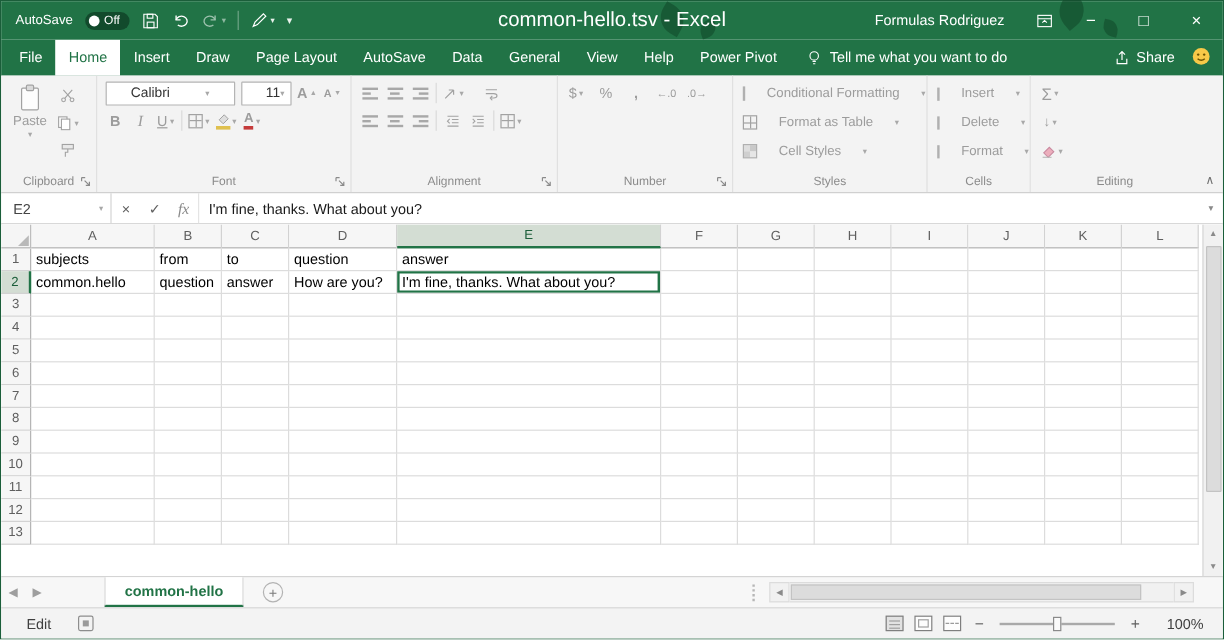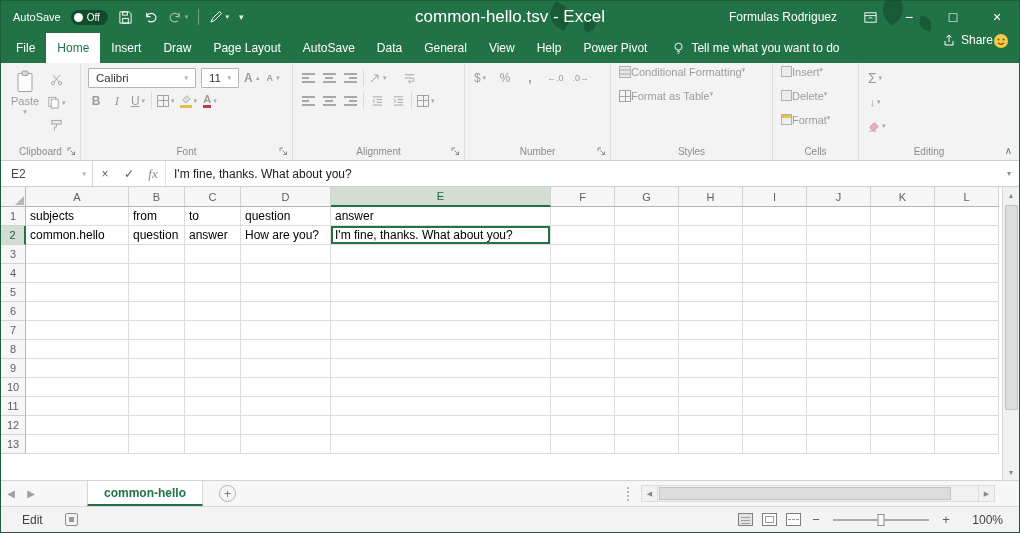--- a/index.html
+++ b/index.html
@@ -21,34 +21,34 @@
   .tbright{margin-left:auto;display:flex;align-items:center;z-index:2}
   .user{font-size:12px;margin-right:16px;white-space:nowrap}
   .tbicon{width:34px;height:32px;display:flex;align-items:center;justify-content:center}
   .winbtn{width:44px;height:32px;display:flex;align-items:center;justify-content:center;font-size:14px;color:#fff}
 
   
   .tabrow{height:30px;background:#217346;display:flex;align-items:stretch;flex:0 0 auto;padding-left:4px}
   .rtab{height:30px;line-height:30px;padding:0 11px;color:#fff;font-size:12px;white-space:nowrap}
   .rtab.active{background:#fff;color:#217346}
   .tellme{display:flex;align-items:center;gap:6px;color:#fff;font-size:12px;margin-left:14px;white-space:nowrap}
-  .sharewrap{margin-left:auto;display:flex;align-items:flex-start;gap:0;padding-right:10px;color:#fff;font-size:12px}
+  .sharewrap{margin-left:auto;display:flex;align-items:center;gap:14px;padding-right:10px;color:#fff;font-size:12px}
   .sharebtn{display:flex;align-items:center;gap:5px}
 
   
   .ribbon{height:98px;background:#f3f3f3;border-bottom:1px solid #d0d0d0;display:flex;position:relative;flex:0 0 auto}
   .rgroup{position:relative;border-right:1px solid #e0e0e0;height:100%;padding-top:3px}
   .glabel{position:absolute;bottom:3px;left:0;right:0;text-align:center;font-size:10px;color:#8b8b8b}
   .launch{position:absolute;bottom:4px;right:4px;line-height:0}
   .rrow{display:flex;align-items:center;gap:5px;padding:1px 7px;height:23px}
   .sb{display:inline-flex;align-items:center;justify-content:center;gap:2px;min-width:16px;height:19px}
   .dd{font-size:7px;color:#a8a8a8}
   .tri{font-size:6px;color:#a8a8a8}
   .dtx{font-size:11px;color:#9c9c9c;white-space:nowrap}
-  .combo{background:#fff;border:1px solid #b4b4b4;height:20px;display:flex;align-items:center;justify-content:space-between;font-size:11.5px;color:#333;padding:0 7px;border-radius:1px}
+  .combo{background:#fff;border:1px solid #b4b4b4;height:20px;display:flex;align-items:center;justify-content:space-between;font-size:11.5px;color:#333;padding:0 20px;border-radius:1px}
   .combo.dis{border-color:#c9c9c9;color:#9c9c9c}
   .vsep{width:1px;height:17px;background:#dadada}
   .bb{display:flex;flex-direction:column;align-items:center;width:36px;gap:1px;padding-top:2px}
   .clip-inner{display:flex;gap:4px;padding:2px 2px 0 6px}
   .clip-col{display:flex;flex-direction:column;gap:4px;padding-top:2px}
   .fA{font-size:12px;color:#9c9c9c;font-weight:bold}
   .bB{font-weight:bold;color:#9c9c9c;font-size:12px}
   .bI{font-style:italic;font-family:"Liberation Serif",serif;color:#9c9c9c;font-size:13px}
   .bU{text-decoration:underline;color:#9c9c9c;font-size:12px}
   .fc{font-size:11px;font-weight:bold;color:#9c9c9c;border-bottom:3px solid #c53b3b;line-height:11px}
@@ -61,21 +61,21 @@
   .alic i{height:2px;background:#a8a8a8;width:100%;display:block}
   .alic.l i:nth-child(2){width:60%;align-self:flex-start}
   .alic.c i:nth-child(2){width:60%;align-self:center}
   .alic.r i:nth-child(2){width:60%;align-self:flex-end}
   .num9{font-size:9px;color:#9c9c9c;white-space:nowrap}
   .numS{font-size:12px;color:#9c9c9c}
   .cfic{width:12px;height:12px;border:1px solid #b0b0b0;background:repeating-linear-gradient(#e9e9e9 0 2px,#c6c6c6 2px 4px)}
   .csic{width:12px;height:12px;border:1px solid #b0b0b0;background:
         linear-gradient(90deg,#dedede 50%,#c9c9c9 50%) top/100% 50% no-repeat,
         linear-gradient(90deg,#cfcfcf 50%,#e6e6e6 50%) bottom/100% 50% no-repeat}
-  .styrow{display:flex;align-items:flex-start;gap:0;padding:0 8px;height:24px}
+  .styrow{display:flex;align-items:center;gap:18px;padding:0 8px;height:24px}
   .fmtic{width:11px;height:11px;border:1px solid #b0b0b0;background:linear-gradient(#e2c455 0 3px,#efefef 3px)}
   .smic{width:11px;height:11px;border:1px solid #b0b0b0;background:#ececec}
   .edit-inner{display:flex;gap:4px;padding:2px 2px 0 8px}
   .ecol{display:flex;flex-direction:column;gap:5px;width:26px;align-items:flex-start}
   .sigma{font-size:14px;color:#9c9c9c;line-height:14px}
   .fillarrow{font-size:11px;color:#9c9c9c}
   .bb2{width:48px;display:flex;flex-direction:column;align-items:center;font-size:10.5px;color:#9c9c9c;text-align:center;line-height:12px;padding-top:1px}
   .collapse{position:absolute;right:7px;bottom:4px;color:#707070;font-size:10px;line-height:10px}
 
   
@@ -439,20 +439,25 @@
       <div class="styrow">
         <span class="cfic"></span>
         <span class="dtx">Conditional Formatting</span>
         <span class="dd">▾</span>
       </div>
       <div class="styrow">
         <span class="gsq"></span>
         <span class="dtx">Format as Table</span>
         <span class="dd">▾</span>
       </div>
+      <div class="styrow">
+        <span class="csic"></span>
+        <span class="dtx">Cell Styles</span>
+        <span class="dd">▾</span>
+      </div>
       <span class="glabel">Styles</span>
     </div>
 
     <div class="rgroup" style="width:86px">
       <div class="styrow">
         <span class="smic"></span>
         <span class="dtx">Insert</span>
         <span class="dd">▾</span>
       </div>
       <div class="styrow">

